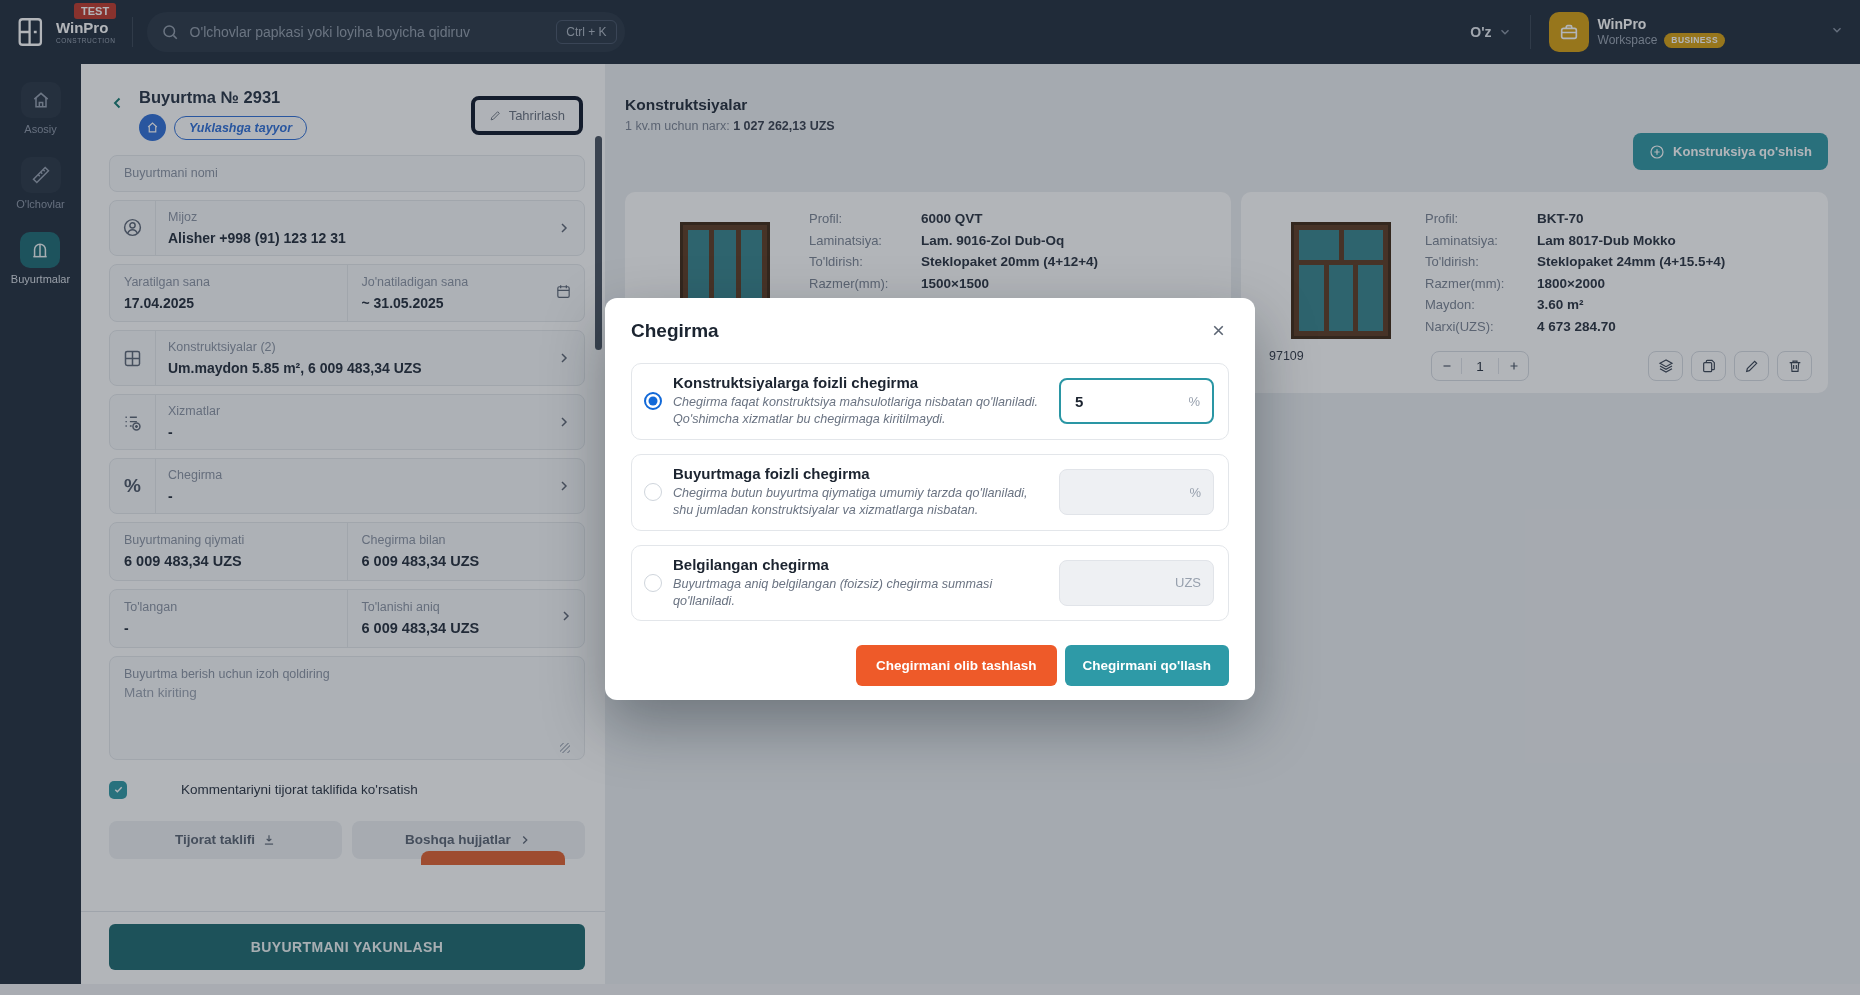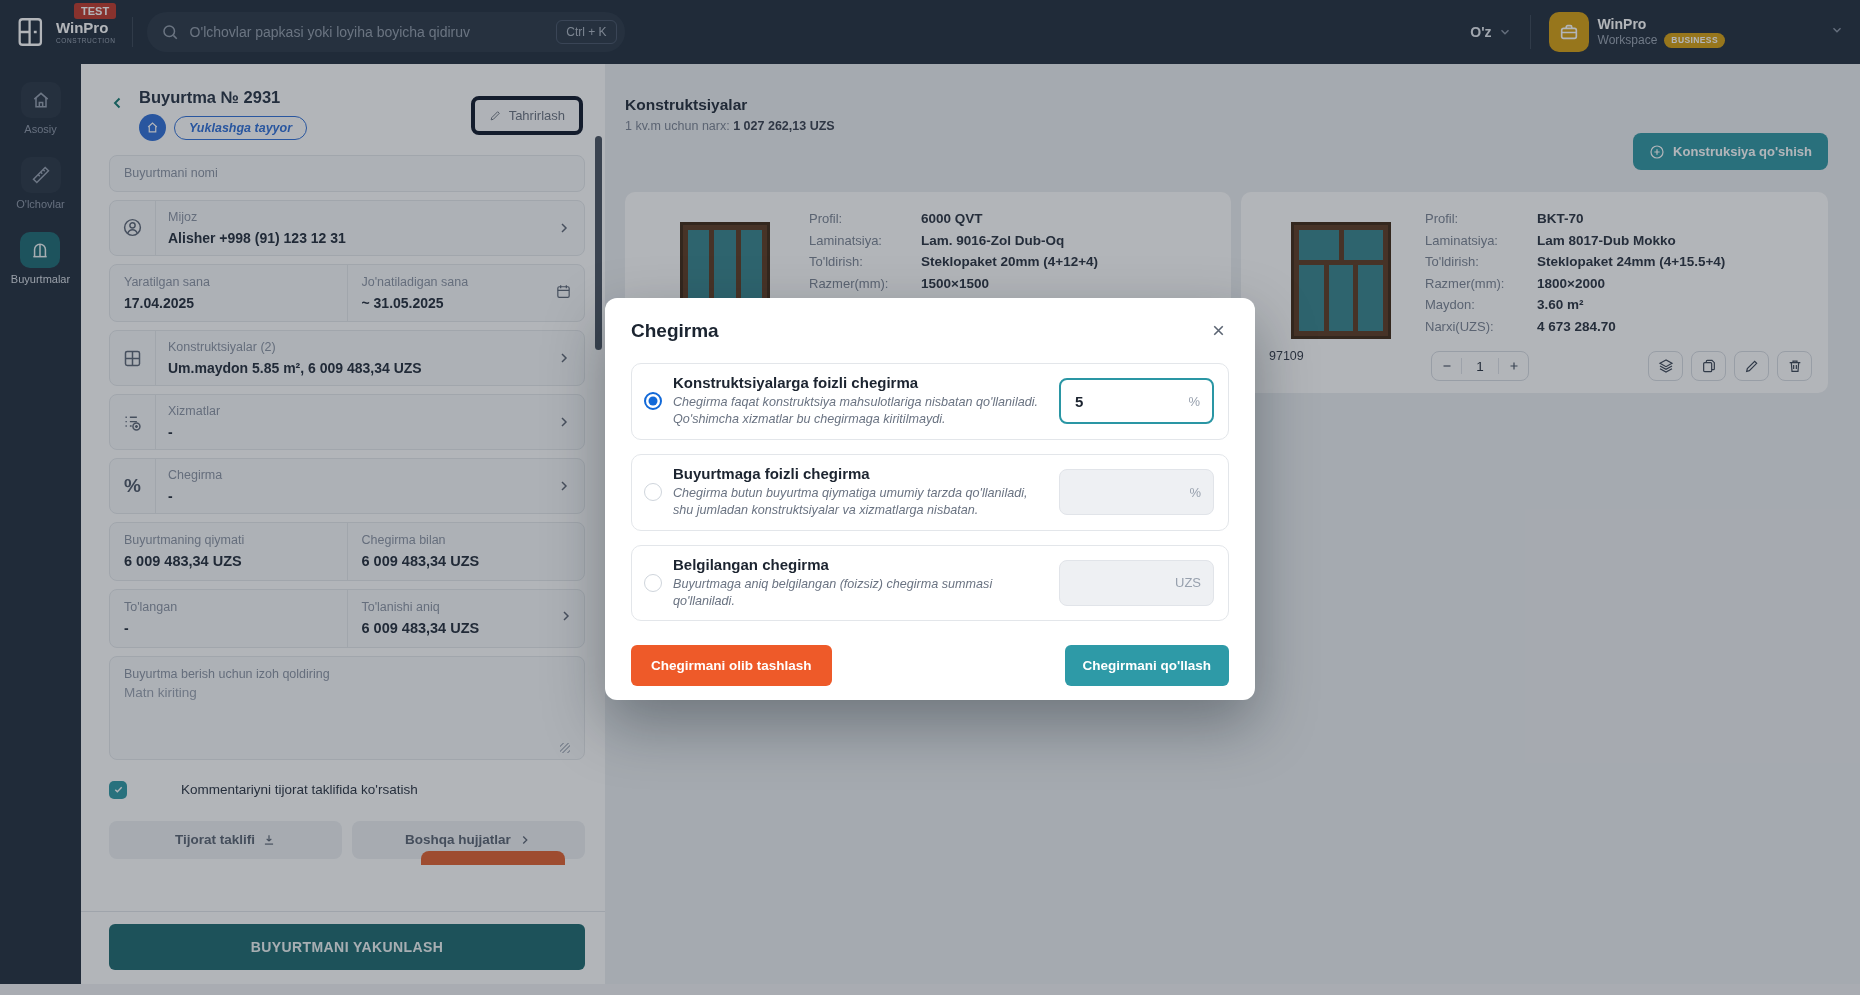--- a/index.html
+++ b/index.html
@@ -176,21 +176,21 @@
   .opt-text{margin-left:11px;width:368px;}
   .opt-title{font-size:15px;font-weight:700;color:#1c2430;}
   .opt-desc{font-size:12.6px;font-style:italic;color:#6a7382;line-height:1.38;margin-top:3px;}
   .opt-input{margin-left:auto;width:155px;height:46px;border-radius:8px;display:flex;
              align-items:center;padding:0 12px;}
   .opt-input input{width:100%;border:none;outline:none;background:transparent;font-size:15px;
              font-weight:600;color:#1c2430;font-family:inherit;}
   .opt-input .suffix{color:#98a1ae;font-size:13px;margin-left:6px;}
   .opt-input.focus{border:2px solid #2a96a4;background:#fff;}
   .opt-input.dis{border:1px solid #e1e4e9;background:#eef0f3;}
-  .modal-actions{display:flex;justify-content:space-between;gap:8px;margin-top:24px;}
+  .modal-actions{display:flex;justify-content:flex-end;gap:8px;margin-top:24px;}
   .btn-orange{height:41px;padding:0 20px;background:#ee5a29;border:none;border-radius:6px;
               color:#fff;font-size:13.5px;font-weight:700;cursor:pointer;font-family:inherit;}
   .btn-teal{height:41px;padding:0 18px;background:#2e9aa7;border:none;border-radius:6px;
             color:#fff;font-size:13.5px;font-weight:700;cursor:pointer;font-family:inherit;}
 </style>
 </head>
 <body>
 
 <div class="screen">
 

